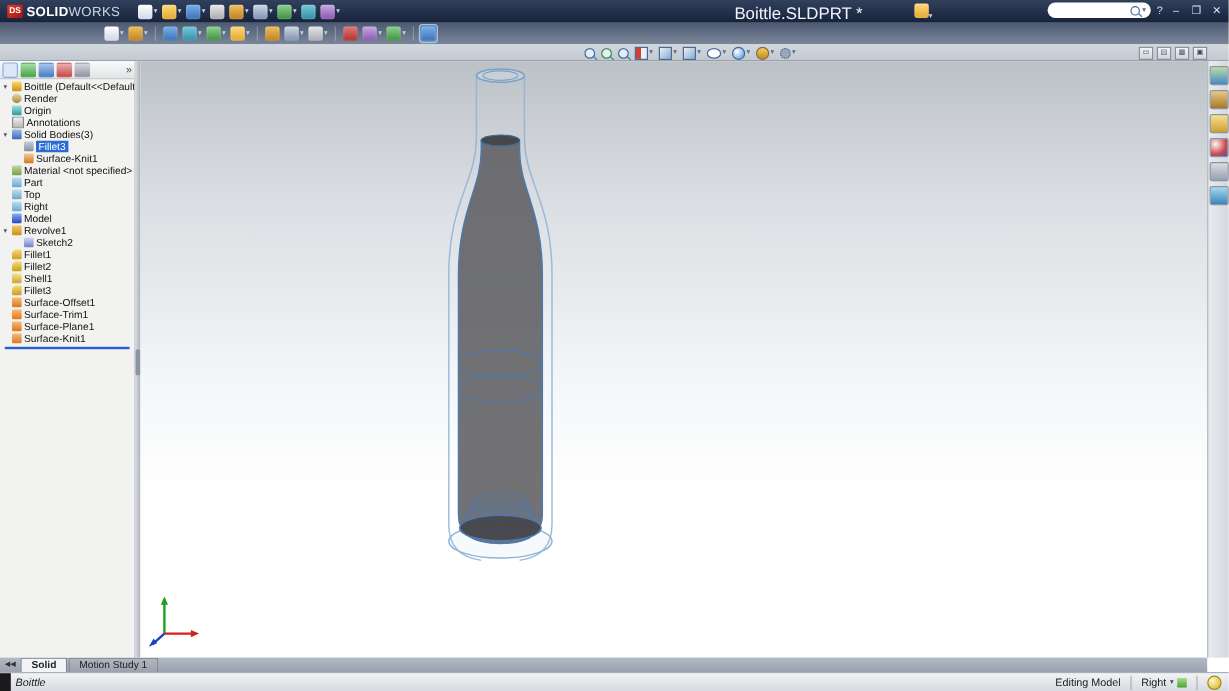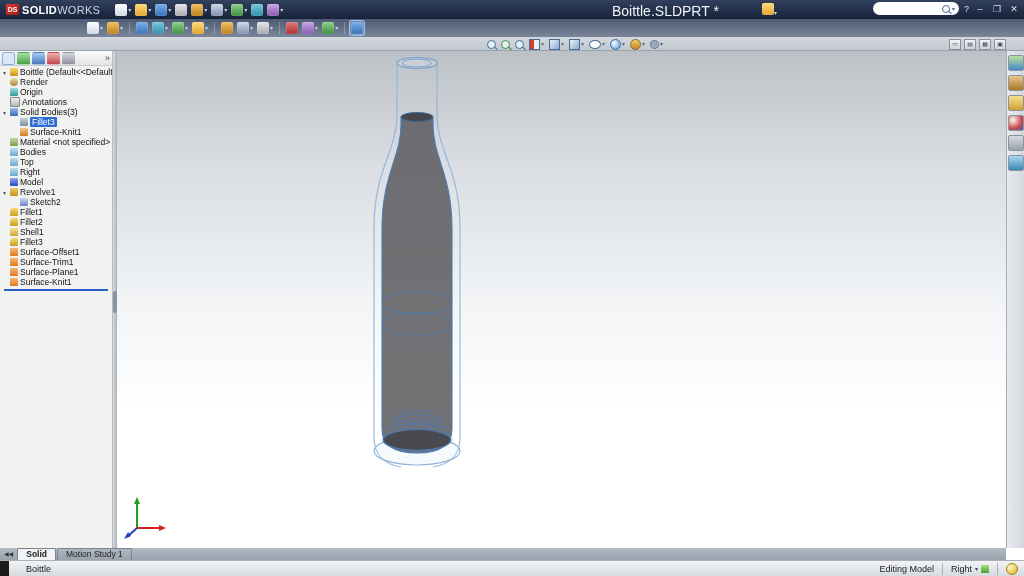--- a/index.html
+++ b/index.html
@@ -119,21 +119,21 @@
   .bt-arrows{font-size:6px;color:#333;padding:0 4px;line-height:11px;}
   .btab{font-size:8.5px;padding:0 8px;line-height:11px;border:1px solid #7a828e;border-bottom:none;
     border-radius:2px 2px 0 0;margin-right:1px;color:#222;}
   .btab.active{background:#f2f3f5;font-weight:bold;}
   .btab.inactive{background:linear-gradient(#aeb6c1,#9aa2ae);}
   
   .statusbar{position:absolute;left:0;top:560px;width:1024px;height:16px;
     background:linear-gradient(#f2f3f5,#d7dadf);border-top:1px solid #aab0b8;box-sizing:border-box;
     display:flex;align-items:center;font-size:9px;color:#222;}
   .corner-grip{width:9px;height:16px;background:#1a1a1a;flex:none;}
-  .sb-left{padding-left:17px;}
+  .sb-left{padding-left:4px;font-style:italic;}
   .sb-right{margin-left:auto;display:flex;align-items:center;gap:8px;padding-right:6px;}
   .sb-sep{width:1px;height:12px;background:#aab0b8;}
   .sb-custom{display:flex;align-items:center;gap:3px;}
   .sb-green{width:8px;height:8px;background:linear-gradient(#a8e088,#48a030);border-radius:1px;}
   .sb-yellow{width:10px;height:10px;border-radius:50%;background:radial-gradient(circle at 3px 3px,#fff8c0,#d8b020);border:1px solid #a88818;}
 </style>
 </head>
 <body>
 
 <div class="titlebar">
@@ -340,21 +340,21 @@
         <span class="tlabel">Surface-Knit1</span>
       </div>
     <div class="trow">
         <span class="noarrow"></span>
         <span class="ticon i-material"></span>
         <span class="tlabel">Material &lt;not specified&gt;</span>
       </div>
     <div class="trow">
         <span class="noarrow"></span>
         <span class="ticon i-plane"></span>
-        <span class="tlabel">Bodies</span>
+        <span class="tlabel">Part</span>
       </div>
     <div class="trow">
         <span class="noarrow"></span>
         <span class="ticon i-plane"></span>
         <span class="tlabel">Top</span>
       </div>
     <div class="trow">
         <span class="noarrow"></span>
         <span class="ticon i-plane"></span>
         <span class="tlabel">Right</span>

